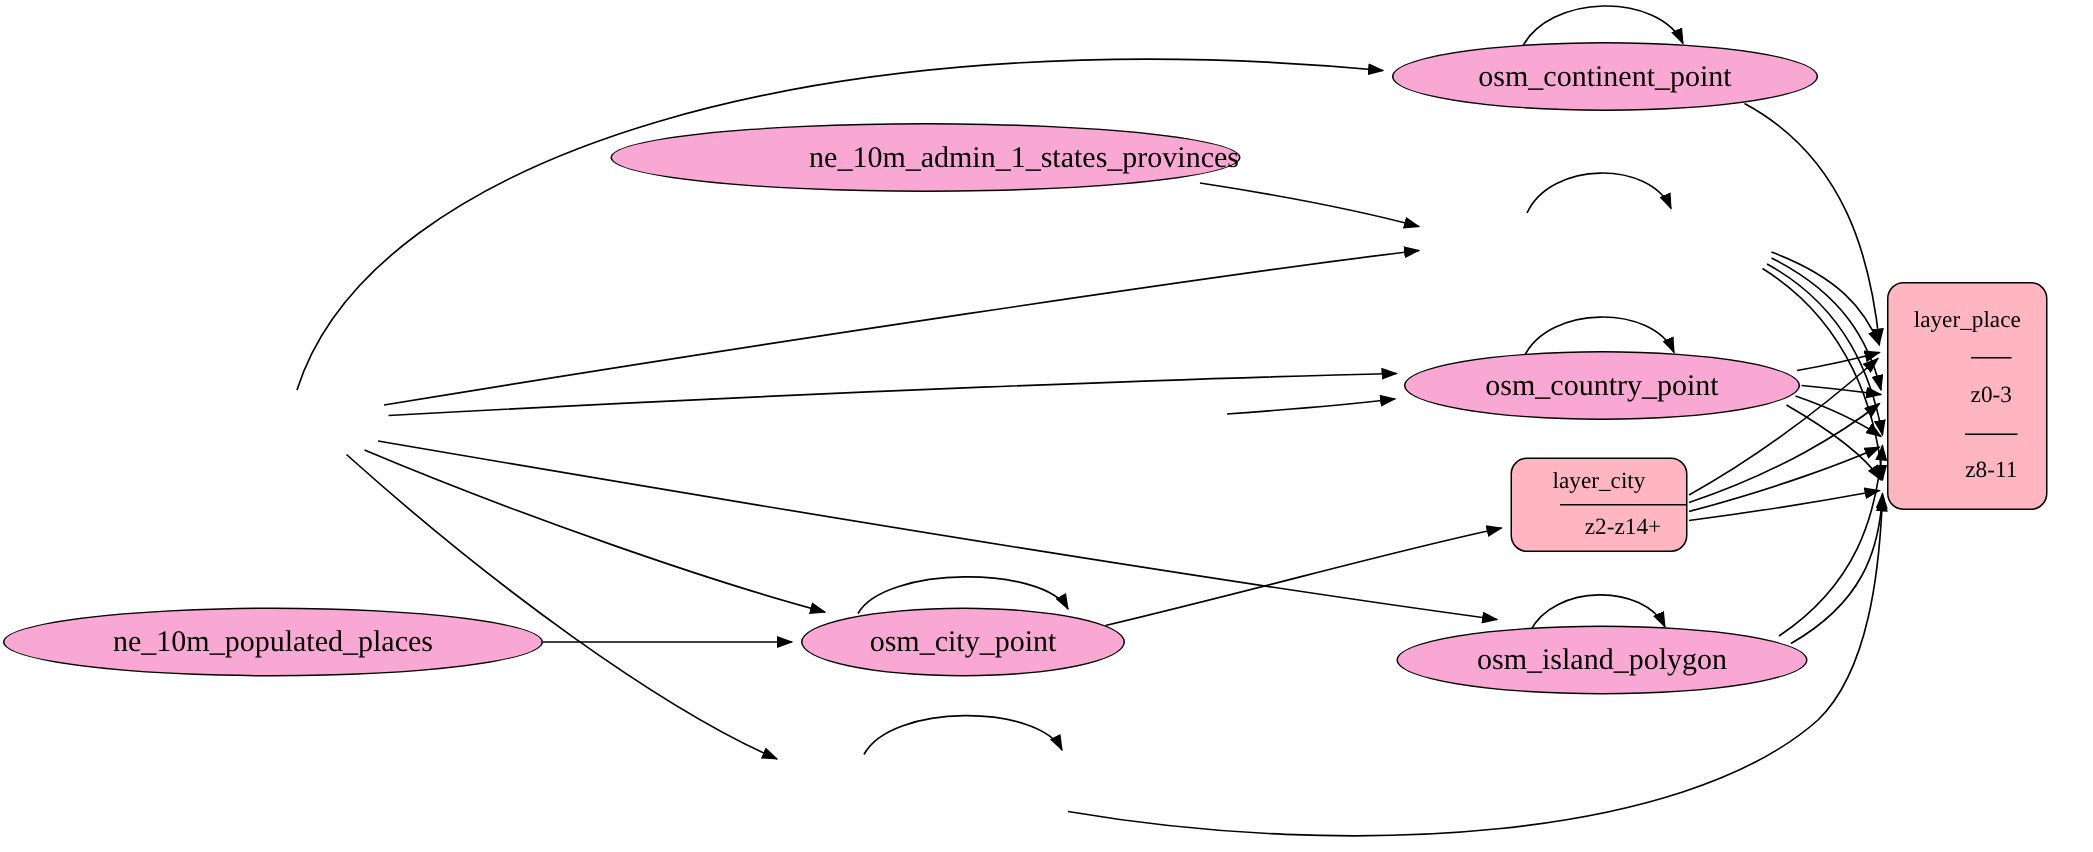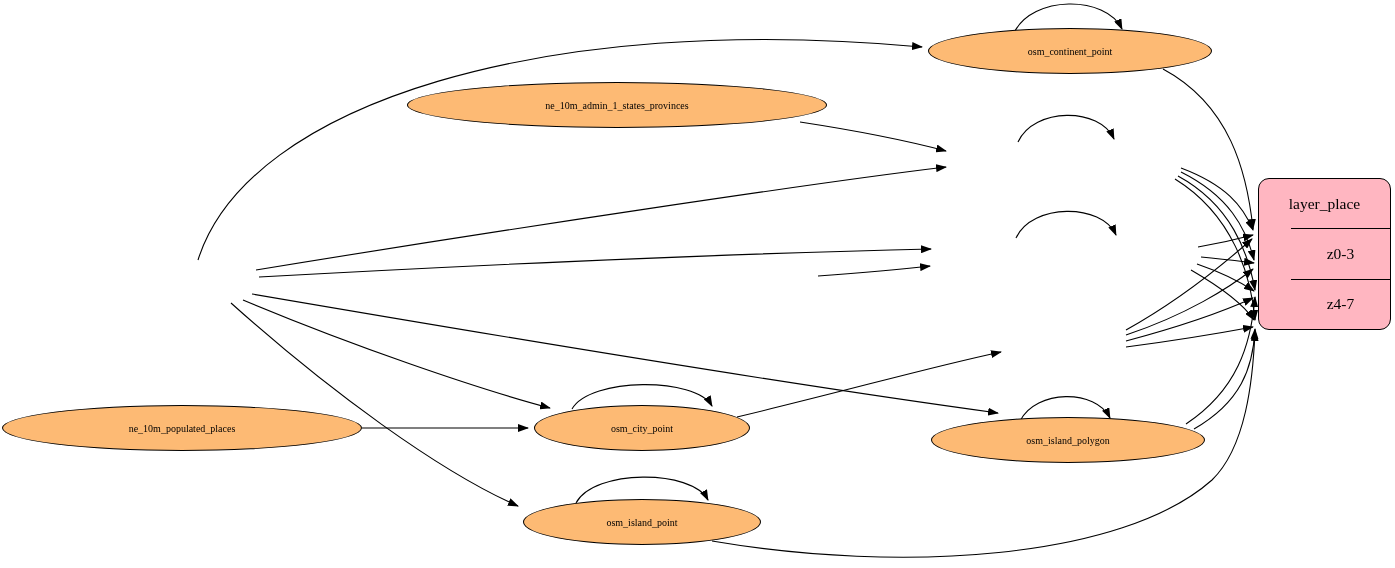--- a/index.html
+++ b/index.html
@@ -22,25 +22,25 @@
   }
   .edges path {
     fill: none;
     stroke: #000000;
     stroke-width: 1.1;
   }
   .node-ellipse {
     position: absolute;
     border: 1px solid #000000;
     border-radius: 50%;
-    background: #fdba74;
+    background: #f9a8d4;
     display: flex;
     align-items: center;
     justify-content: center;
-    font-size: 10px;
+    font-size: 20px;
     color: #000000;
     box-sizing: border-box;
     white-space: nowrap;
   }
   .record-node {
     position: absolute;
     background: #ffb6c1;
     border: 1.4px solid #000000;
     border-radius: 11px;
     box-sizing: border-box;
@@ -109,47 +109,51 @@
     <path d="M 1126,335 C 1186,315 1229,288 1253,269" marker-end="url(#arrow)"></path>
     <path d="M 1126,341 C 1186,325 1231,308 1253,298" marker-end="url(#arrow)"></path>
     <path d="M 1126,347 C 1180,340 1226,332 1253,327" marker-end="url(#arrow)"></path>
 
     <path d="M 1186,424 C 1237,390 1251,345 1255,297" marker-end="url(#arrow)"></path>
     <path d="M 1194,429 C 1241,402 1253,368 1255,329" marker-end="url(#arrow)"></path>
     <path d="M 712,541 C 900,573 1122,560 1212,480 C 1246,447 1253,380 1255,331" marker-end="url(#arrow)"></path>
   </svg>
 
 
-  <div class="node-ellipse" style="left:407px; top:82px; width:420px; height:46px;">
+  <div class="node-ellipse" style="left:407px; top:82px; width:420px; height:46px;justify-content:flex-end;">
     <span>ne_10m_admin_1_states_provinces</span>
   </div>
 
 
   <div class="node-ellipse" style="left:2px; top:405px; width:360px; height:46px;">
     <span>ne_10m_populated_places</span>
   </div>
 
   <div class="node-ellipse" style="left:928px; top:28px; width:284px; height:46px;">
     <span>osm_continent_point</span>
   </div>
 
 
+  <div class="node-ellipse" style="left:936px; top:234px; width:264px; height:46px;">
+    <span>osm_country_point</span>
+  </div>
 
   <div class="node-ellipse" style="left:534px; top:405px; width:216px; height:46px;">
     <span>osm_city_point</span>
   </div>
 
   <div class="node-ellipse" style="left:931px; top:417px; width:274px; height:46px;">
     <span>osm_island_polygon</span>
   </div>
 
-  <div class="node-ellipse" style="left:523px; top:499px; width:238px; height:46px;">
-    <span>osm_island_point</span>
+
+  <div class="record-node" style="left:1007px; top:305px; width:118px; height:63px;">
+    <div class="record-row">layer_city</div>
+    <div class="record-row">z2-z14+</div>
   </div>
 
-
-  <div class="record-node" style="left:1258px; top:178px; width:133px; height:152px;">
+  <div class="record-node" style="left:1258px; top:188px; width:107px; height:152px;align-items:center;">
     <div class="record-row">layer_place</div>
     <div class="record-row">z0-3</div>
-    <div class="record-row">z4-7</div>
+    <div class="record-row">z8-11</div>
   </div>
 
 </div>
 
 </body></html>

